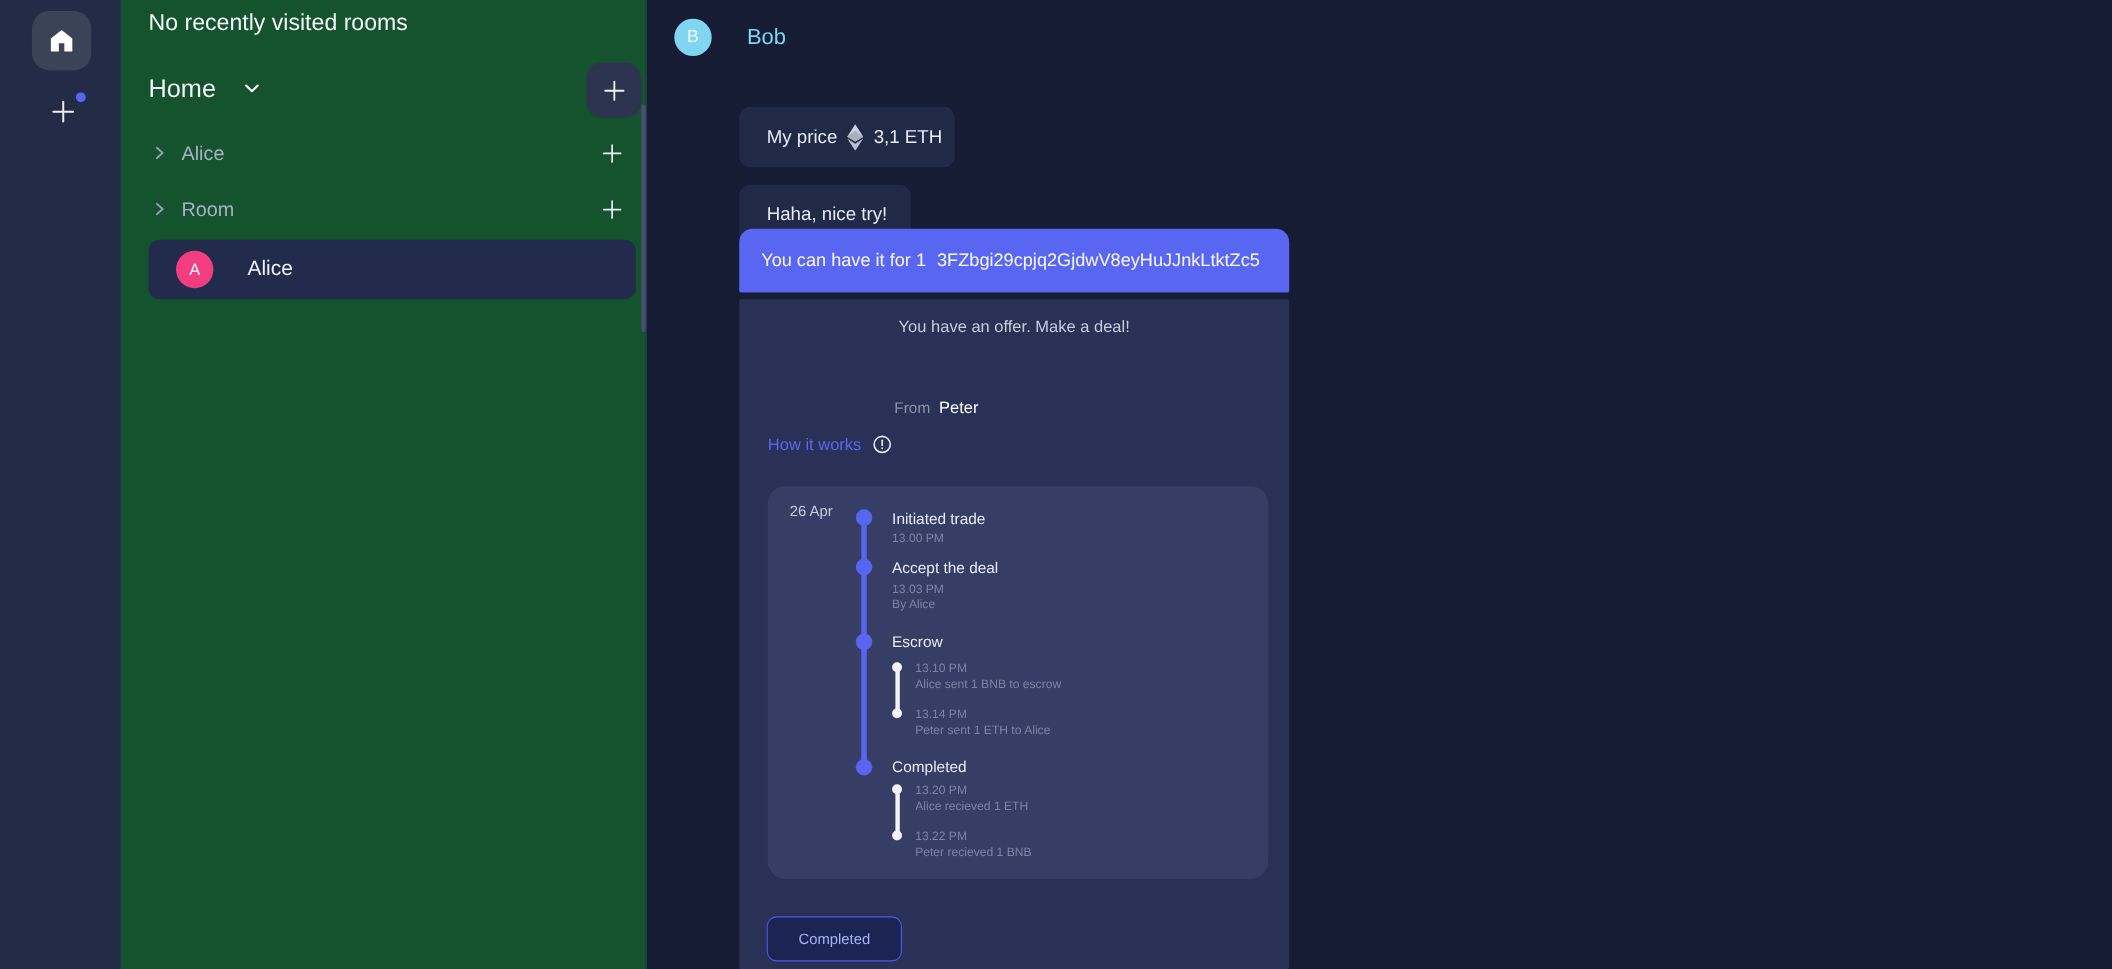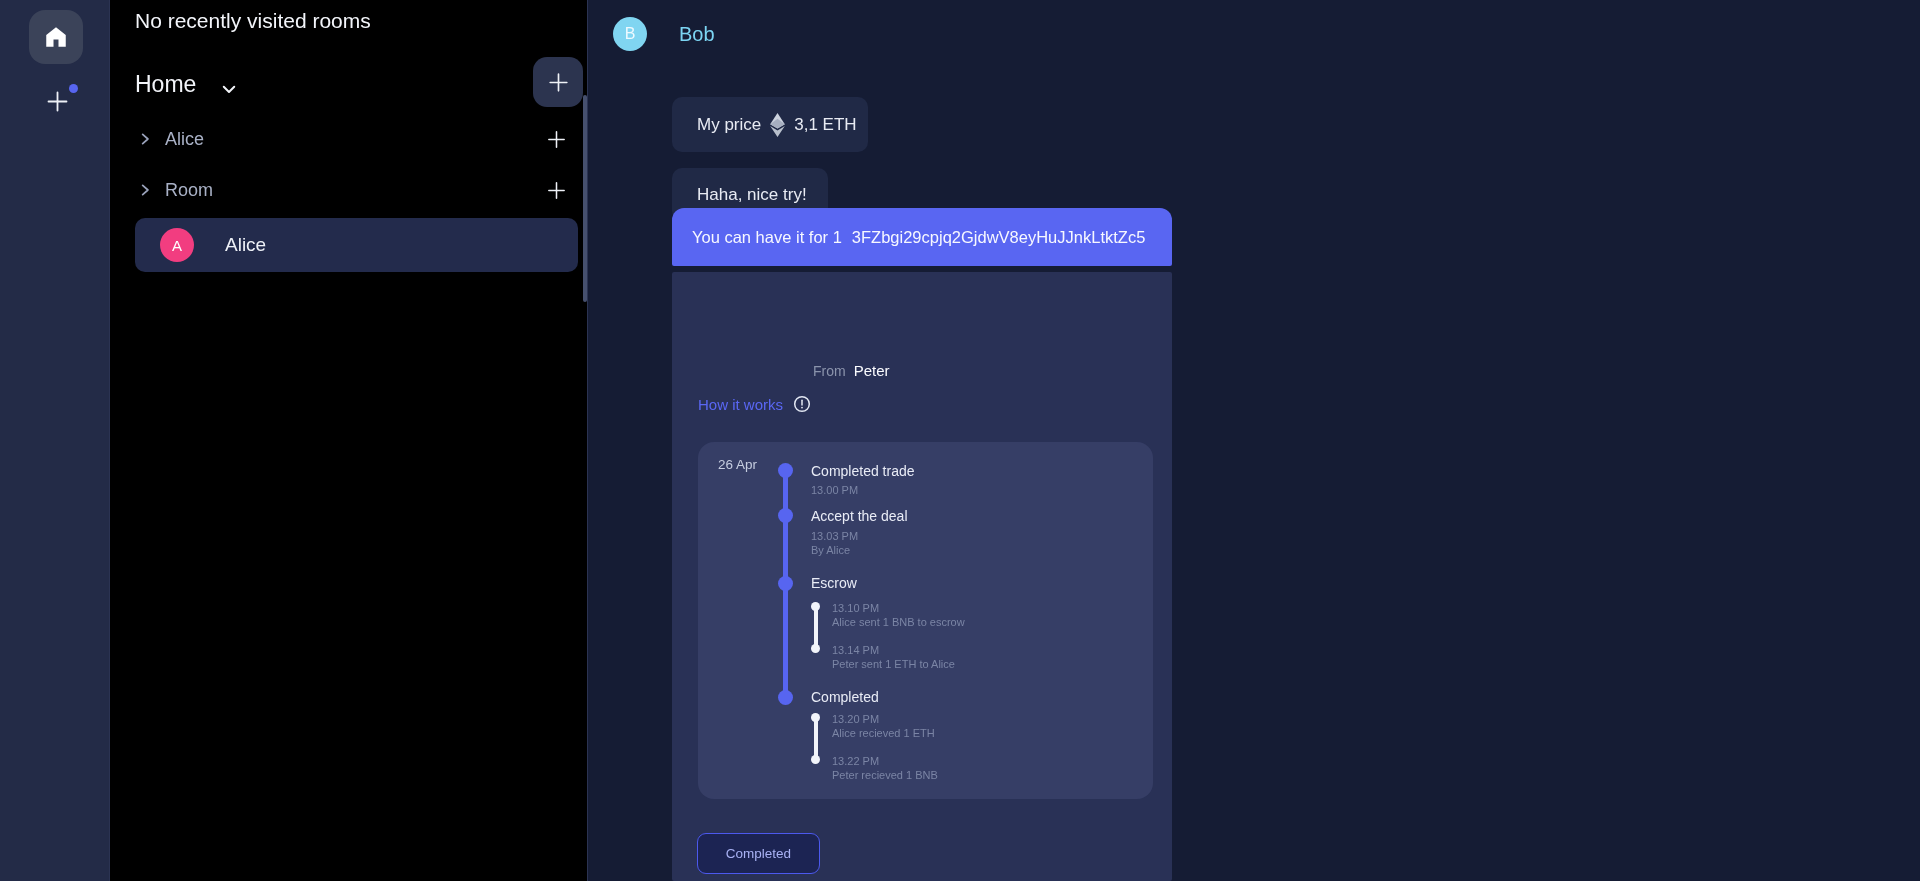--- a/index.html
+++ b/index.html
@@ -13,25 +13,25 @@
           background:#232b47; border-right:1px solid #2b3352; }
   .rail-home { position:absolute; left:29px; top:10px; width:54px; height:54px;
                border-radius:16px; background:#3b4359; border:none; cursor:pointer;
                display:flex; align-items:center; justify-content:center; }
   .rail-add { position:absolute; left:37px; top:81px; width:40px; height:40px;
               display:flex; align-items:center; justify-content:center; cursor:pointer; }
   .rail-dot { position:absolute; left:69px; top:84px; width:9px; height:9px;
               border-radius:50%; background:#5765f0; }
   
   .sidebar { position:absolute; left:110px; top:0; width:478px; height:881px;
-             background:#000000; border-right:1px solid #2b3352; }
+             background:#14532d; border-right:1px solid #2b3352; }
   .sb-header { position:absolute; left:25px; top:9px; font-size:21px;
                font-weight:500; color:#f3f5fa; }
   .sb-space { position:absolute; left:25px; top:62px; height:36px;
-              display:flex; align-items:flex-end; gap:24px; cursor:pointer; }
+              display:flex; align-items:center; gap:24px; cursor:pointer; }
   .sb-space-name { font-size:23px; font-weight:500; color:#f3f5fa; }
   .sb-add-main { position:absolute; left:423px; top:57px; width:50px; height:50px;
                  border-radius:14px; background:#2c344f; border:none; cursor:pointer;
                  display:flex; align-items:center; justify-content:center; }
   .sb-row { position:absolute; left:28px; height:30px; display:flex;
             align-items:center; gap:13px; cursor:pointer; }
   .sb-row.people { top:124px; }  .sb-row.room { top:175px; }
   .sb-row-label { font-size:18px; color:#a9b1c6; }
   .sb-row-add { position:absolute; left:430px; width:32px; height:32px; border:none;
                 background:transparent; cursor:pointer;
@@ -199,20 +199,21 @@
     <div class="msg msg-2">
       <span>Haha, nice try!</span>
     </div>
 
     <div class="msg-blue">
       <span>You can have it for 1</span>
       <span class="addr">3FZbgi29cpjq2GjdwV8eyHuJJnkLtktZc5</span>
     </div>
 
     <section class="offer-card">
+      <div class="offer-title">You have an offer. Make a deal!</div>
 
 
       <div class="offer-from">
         <span class="from-label">From</span>
         <span class="from-name">Peter</span>
       </div>
 
       <div class="how-row">
         <span class="how-label">How it works</span>
         <span style="display:flex">
@@ -225,21 +226,21 @@
       </div>
 
       <div class="tl-card">
         <span class="tl-date">26 Apr</span>
         <span class="tl-line"></span>
         <span class="tl-dot" style="top:20.5px"></span>
         <span class="tl-dot" style="top:65.5px"></span>
         <span class="tl-dot" style="top:133.5px"></span>
         <span class="tl-dot" style="top:247.5px"></span>
 
-        <span class="tl-title" style="top:21px">Completed trade</span>
+        <span class="tl-title" style="top:21px">Initiated trade</span>
         <span class="tl-sub" style="left:113px; top:42px">13.00 PM</span>
 
         <span class="tl-title" style="top:66px">Accept the deal</span>
         <span class="tl-sub" style="left:113px; top:88px">13.03 PM</span>
         <span class="tl-sub" style="left:113px; top:102px">By Alice</span>
 
         <span class="tl-title" style="top:133px">Escrow</span>
         <span class="tl-subline" style="top:163px; height:47px"></span>
         <span class="tl-subdot" style="top:160px"></span>
         <span class="tl-subdot" style="top:202px"></span>

